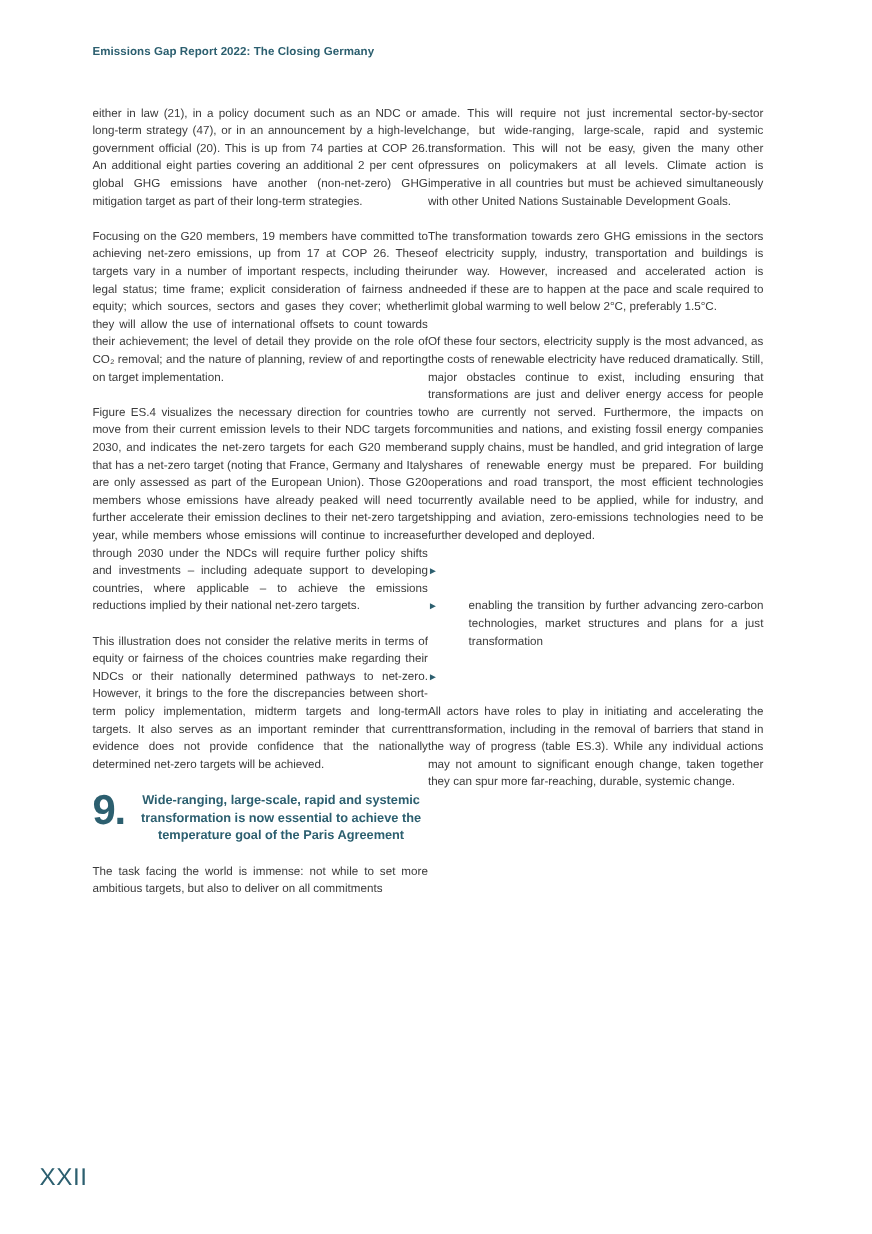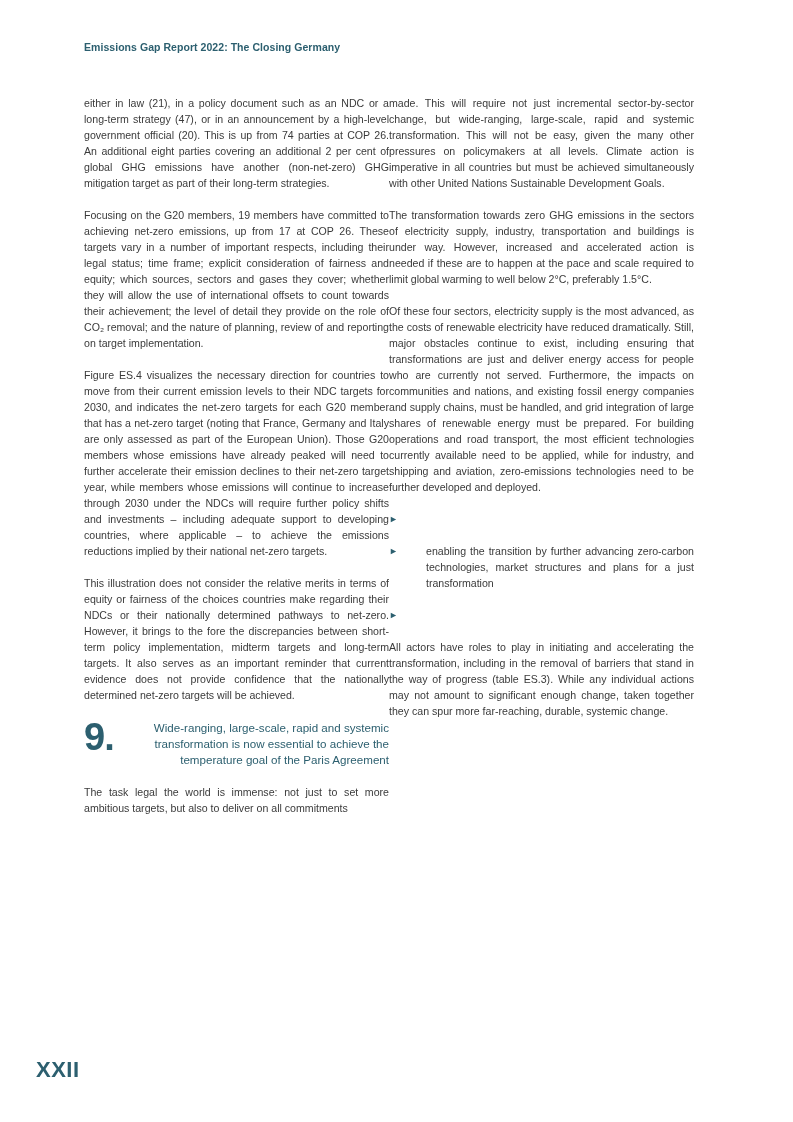--- a/index.html
+++ b/index.html
@@ -19,51 +19,51 @@
   .col-right { left: 389px; }
   .col p { margin: 0 0 16px 0; }
   .section-head {
     display: flex; align-items: flex-start; margin: 14px 0 16px 0;
   }
   .section-num {
     font-size: 38px; font-weight: bold; color: #2c5f6f; line-height: 36px;
     width: 38px; flex: 0 0 38px; letter-spacing: -1px;
   }
   .section-title {
-    font-size: 11.6px; font-weight: normal; color: #2c5f6f; line-height: 16px;
-    text-align: right; margin-top: 1px;
+    font-size: 11.6px; font-weight: bold; color: #2c5f6f; line-height: 16px;
+    text-align: center; margin-top: 1px;
   }
   .bullet-list { list-style: none; margin: 0 0 16px 0; padding: 0; }
   .bullet-item { display: flex; margin: 0 0 16px 0; }
   .bullet-icon {
     flex: 0 0 37px; width: 37px; color: #2c5f6f; font-size: 9px; line-height: 16px;
   }
   .bullet-text { flex: 1; text-align: justify; }
   .page-number {
     position: absolute; left: 36px; top: 1057px;
-    font-size: 22px; font-weight: bold; color: #2c5f6f; letter-spacing: 0.5px;
+    font-size: 22px; font-weight: normal; color: #2c5f6f; letter-spacing: 0.5px;
   }
 </style>
 </head>
 <body>
 
 <div class="running-header">Emissions Gap Report 2022: The Closing Germany</div>
 
 <div class="col col-left">
   <p>either in law (21), in a policy document such as an NDC or a long-term strategy (47), or in an announcement by a high-level government official (20). This is up from 74 parties at COP 26. An additional eight parties covering an additional 2 per cent of global GHG emissions have another (non-net-zero) GHG mitigation target as part of their long-term strategies.</p>
   <p>Focusing on the G20 members, 19 members have committed to achieving net-zero emissions, up from 17 at COP 26. These targets vary in a number of important respects, including their legal status; time frame; explicit consideration of fairness and equity; which sources, sectors and gases they cover; whether they will allow the use of international offsets to count towards their achievement; the level of detail they provide on the role of CO₂ removal; and the nature of planning, review of and reporting on target implementation.</p>
   <p>Figure ES.4 visualizes the necessary direction for countries to move from their current emission levels to their NDC targets for 2030, and indicates the net-zero targets for each G20 member that has a net-zero target (noting that France, Germany and Italy are only assessed as part of the European Union). Those G20 members whose emissions have already peaked will need to further accelerate their emission declines to their net-zero target year, while members whose emissions will continue to increase through 2030 under the NDCs will require further policy shifts and investments – including adequate support to developing countries, where applicable – to achieve the emissions reductions implied by their national net-zero targets.</p>
   <p>This illustration does not consider the relative merits in terms of equity or fairness of the choices countries make regarding their NDCs or their nationally determined pathways to net-zero. However, it brings to the fore the discrepancies between short-term policy implementation, midterm targets and long-term targets. It also serves as an important reminder that current evidence does not provide confidence that the nationally determined net-zero targets will be achieved.</p>
 
   <div class="section-head">
     <div class="section-num">9.</div>
     <div class="section-title">Wide-ranging, large-scale, rapid and systemic transformation is now essential to achieve the temperature goal of the Paris Agreement</div>
   </div>
 
-  <p>The task legal the world is immense: not just to set more ambitious targets, but also to deliver on all commitments</p>
+  <p>The task facing the world is immense: not while to set more ambitious targets, but also to deliver on all commitments</p>
 </div>
 
 <div class="col col-right">
   <p>made. This will require not just incremental sector-by-sector change, but wide-ranging, large-scale, rapid and systemic transformation. This will not be easy, given the many other pressures on policymakers at all levels. Climate action is imperative in all countries but must be achieved simultaneously with other United Nations Sustainable Development Goals.</p>
   <p>The transformation towards zero GHG emissions in the sectors of electricity supply, industry, transportation and buildings is under way. However, increased and accelerated action is needed if these are to happen at the pace and scale required to limit global warming to well below 2°C, preferably 1.5°C.</p>
   <p>Of these four sectors, electricity supply is the most advanced, as the costs of renewable electricity have reduced dramatically. Still, major obstacles continue to exist, including ensuring that transformations are just and deliver energy access for people who are currently not served. Furthermore, the impacts on communities and nations, and existing fossil energy companies and supply chains, must be handled, and grid integration of large shares of renewable energy must be prepared. For building operations and road transport, the most efficient technologies currently available need to be applied, while for industry, and shipping and aviation, zero-emissions technologies need to be further developed and deployed.</p>
 
   <ul class="bullet-list">
     <li class="bullet-item">
       <span class="bullet-icon">►</span>

